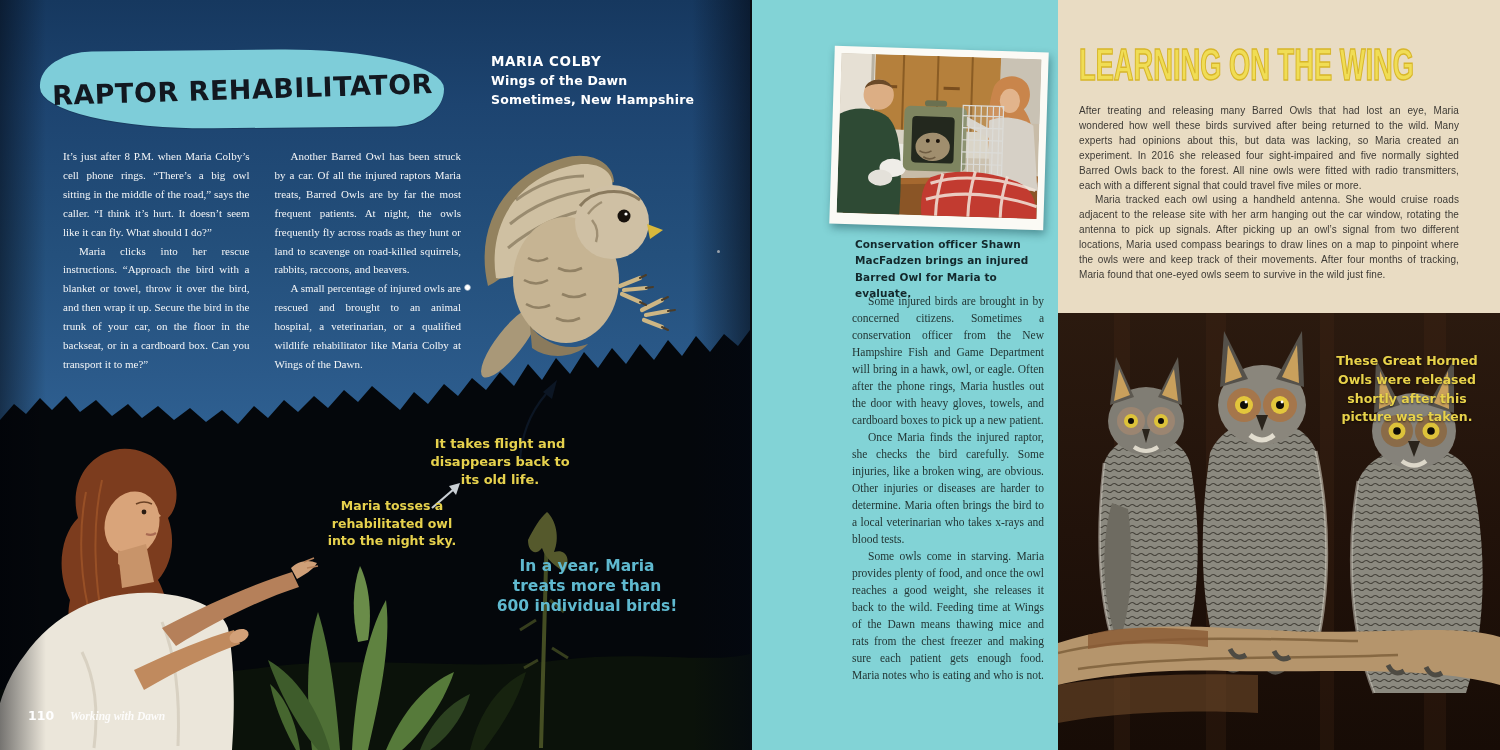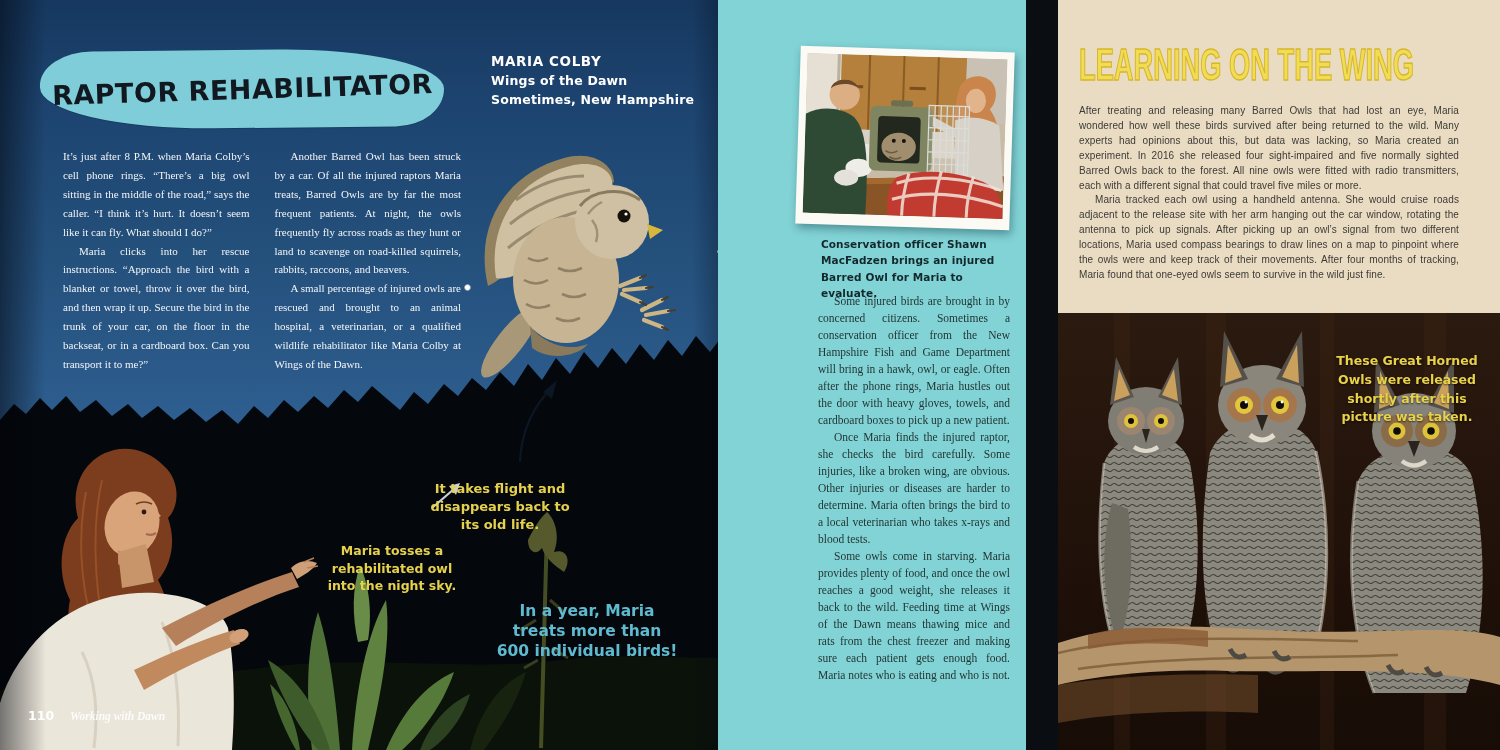--- a/index.html
+++ b/index.html
@@ -31,33 +31,33 @@
 
   .byline{position:absolute;left:455px;top:53px;color:#fff;font-family:"DejaVu Sans",sans-serif;margin-left:36px;}
   .byline .name{font-size:13.5px;font-weight:700;letter-spacing:.6px;}
   .byline .sub{font-size:12.5px;font-weight:600;margin-top:4px;letter-spacing:.2px;}
 
   .cols{position:absolute;left:63px;top:147px;width:398px;display:flex;gap:25px;}
   .col{width:193px;color:#f3f5f7;font:11px/18.9px "Liberation Serif",serif;text-align:justify;}
   .col p{margin:0;}
   .col p.ind{text-indent:16px;}
 
-  .cap{position:absolute;font-family:"DejaVu Sans",sans-serif;font-weight:700;text-align:center;margin-top:45px;}
+  .cap{position:absolute;font-family:"DejaVu Sans",sans-serif;font-weight:700;text-align:center;}
   .cap-flight{left:424px;top:435px;width:152px;font-size:13px;line-height:1.38;color:#e6d14d;}
   .cap-toss{left:322px;top:497px;width:140px;font-size:12.5px;line-height:1.4;color:#e6d14d;}
   .fact{left:496px;top:556px;width:182px;font-size:15.5px;line-height:1.3;color:#5fb9cf;font-weight:800;}
 
   .arrows{position:absolute;left:0;top:0;width:750px;height:750px;pointer-events:none;}
 
   .footer-left{position:absolute;left:28px;top:708px;color:#fff;display:flex;align-items:center;gap:16px;}
   .footer-left .pnum{font:700 12.5px "DejaVu Sans",sans-serif;}
   .footer-left .ftxt{font:italic 600 11.5px "Liberation Serif",serif;color:rgba(255,255,255,.88);}
 
   
-  .panel-teal{left:718px;width:308px;background:#82d3d6;}
+  .panel-teal{left:752px;width:308px;background:#82d3d6;}
   .polaroid{position:absolute;left:80px;top:49px;width:214px;background:#fbfaf5;
       padding:7px 7px 11px 7px;transform:rotate(1.8deg);box-shadow:2px 4px 9px rgba(0,45,55,.4);}
   .polaroid svg{display:block;width:200px;height:160px;}
   .pol-cap{position:absolute;left:103px;top:236px;width:182px;color:#13282c;
       font:700 10.5px/1.55 "DejaVu Sans",sans-serif;letter-spacing:.1px;}
   .mid-body{position:absolute;left:100px;top:293px;width:192px;color:#233635;
       font:11.5px/17px "Liberation Serif",serif;text-align:justify;}
   .mid-body p{margin:0;text-indent:16px;}
 
   

